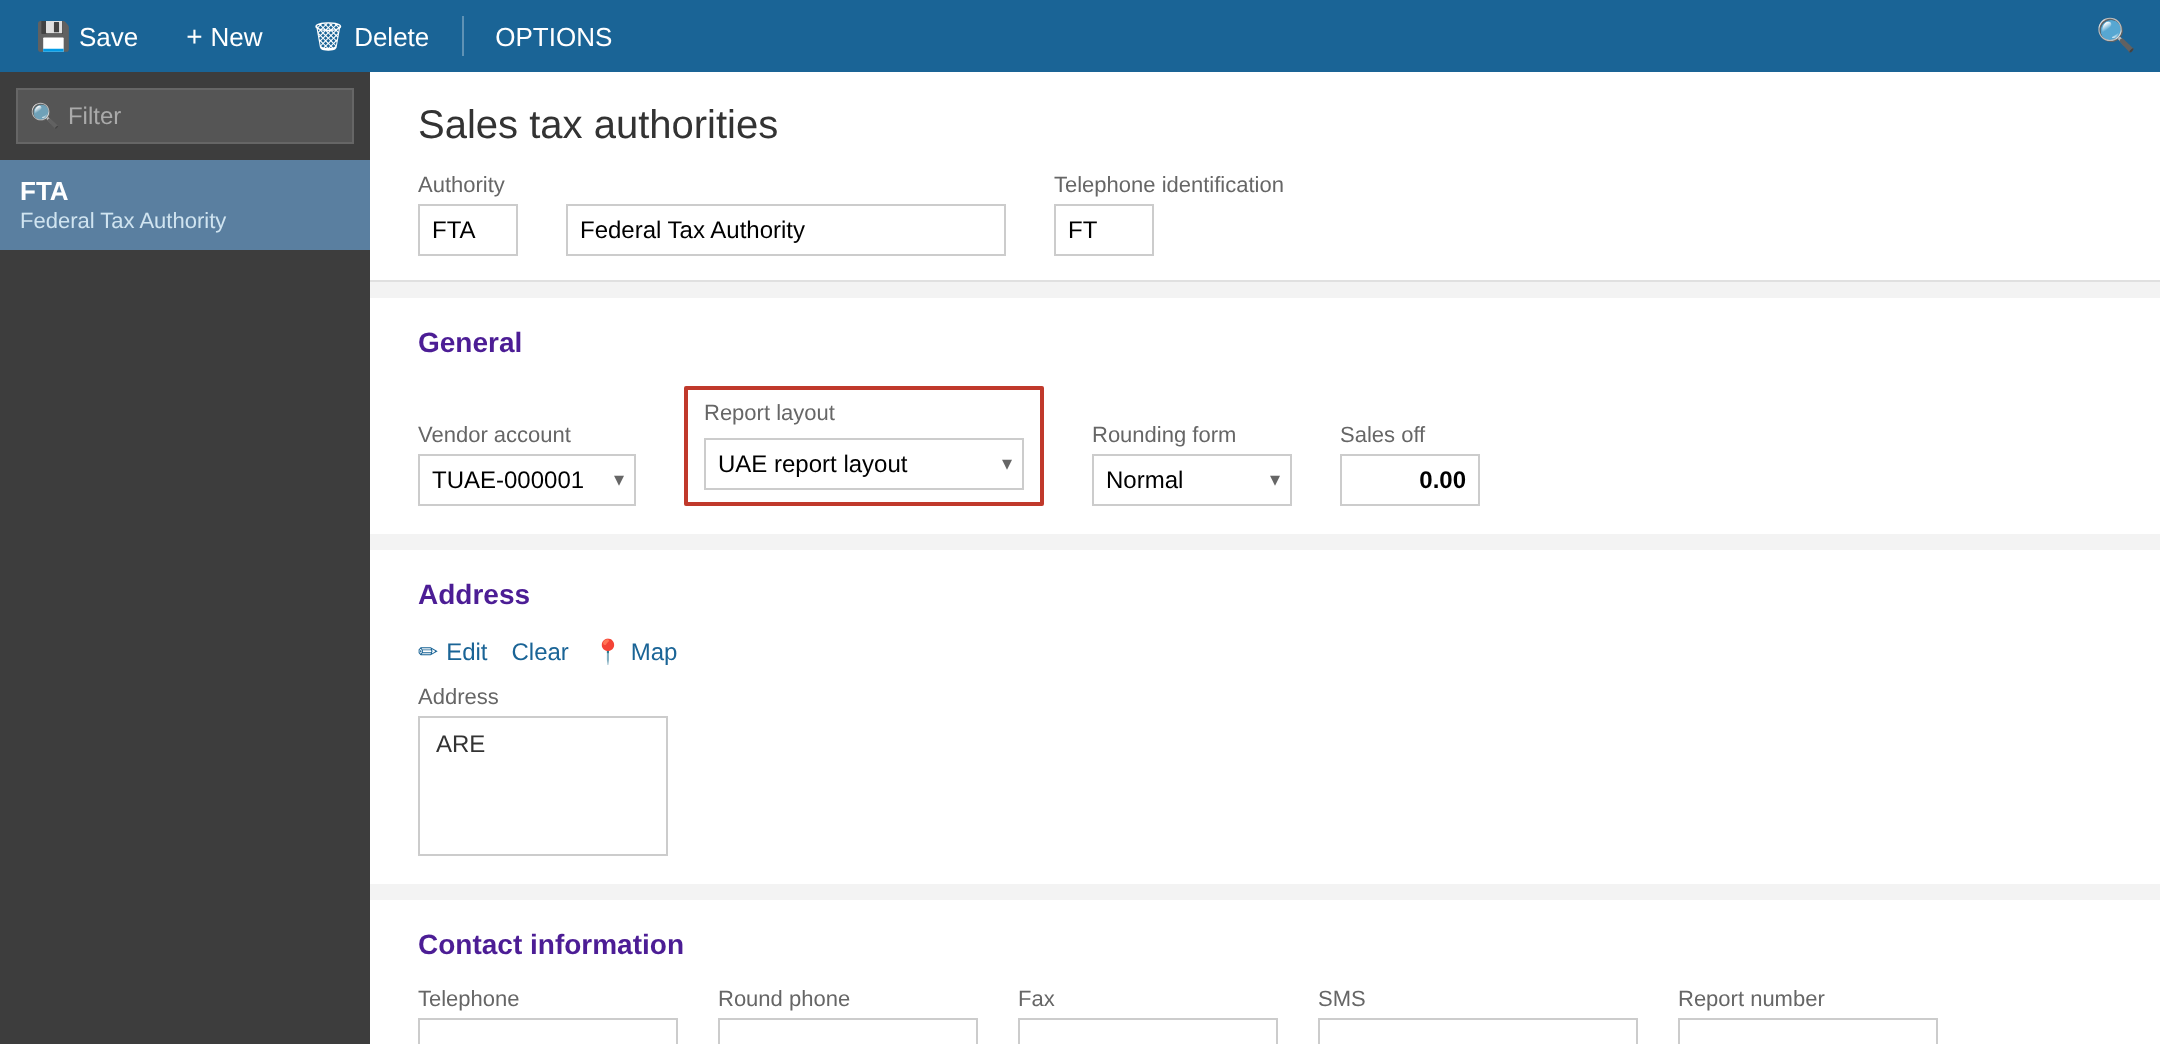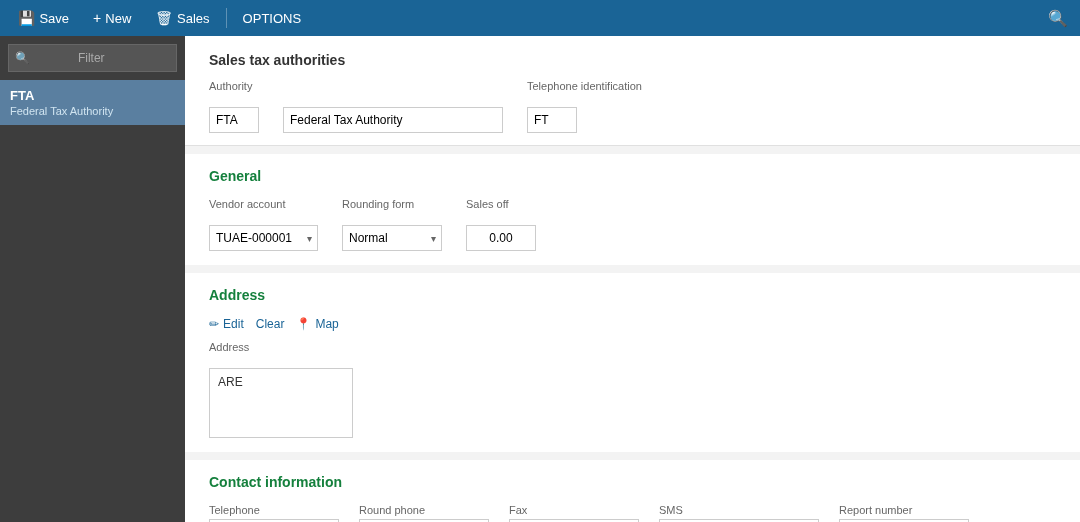--- a/index.html
+++ b/index.html
@@ -72,21 +72,20 @@
       padding: 0 6px;
       gap: 4px;
     }
     .sidebar-filter input {
       background: transparent;
       border: none;
       color: #ccc;
       font-size: 12px;
       outline: none;
       flex: 1;
-      margin-left: 44px;
     }
     .sidebar-filter input::placeholder { color: #aaa; }
     .sidebar-item {
       padding: 8px 10px;
       background: #5a7fa0;
       cursor: pointer;
     }
     .sidebar-item-title {
       color: white;
       font-size: 13px;
@@ -106,36 +105,36 @@
       padding: 0;
     }
 
     
     .page-header {
       background: white;
       padding: 16px 24px 12px 24px;
       border-bottom: 1px solid #e0e0e0;
     }
     .page-title {
-      font-size: 14px;
-      font-weight: 700;
+      font-size: 20px;
+      font-weight: 400;
       color: #333;
       margin-bottom: 12px;
     }
 
     
     .authority-fields {
       display: flex;
       gap: 24px;
       align-items: flex-end;
     }
     .field-group {
       display: flex;
       flex-direction: column;
-      gap: 15px;
+      gap: 3px;
     }
     .field-label {
       font-size: 11px;
       color: #666;
     }
     .field-input {
       border: 1px solid #ccc;
       padding: 4px 6px;
       font-size: 12px;
       height: 26px;
@@ -147,21 +146,21 @@
 
     
     .section {
       background: white;
       margin-top: 8px;
       padding: 14px 24px;
     }
     .section-title {
       font-size: 14px;
       font-weight: 600;
-      color: #15803d;
+      color: #4c1d95;
       margin-bottom: 14px;
     }
 
     
     .fields-row {
       display: flex;
       gap: 24px;
       align-items: flex-end;
       flex-wrap: wrap;
     }
@@ -214,21 +213,21 @@
       font-size: 12px;
       cursor: pointer;
       text-decoration: none;
       background: none;
       border: none;
       padding: 0;
     }
     .address-box {
       border: 1px solid #ccc;
       background: white;
-      width: 144px;
+      width: 125px;
       min-height: 70px;
       padding: 6px 8px;
       font-size: 12px;
     }
 
     
     .contact-fields-row {
       display: flex;
       gap: 20px;
       flex-wrap: wrap;
@@ -258,21 +257,21 @@
   <button class="toolbar-btn">
     <span class="btn-icon">💾</span>
     <span>Save</span>
   </button>
   <button class="toolbar-btn">
     <span class="btn-icon">+</span>
     <span>New</span>
   </button>
   <button class="toolbar-btn">
     <span class="btn-icon">🗑</span>
-    <span>Sales</span>
+    <span>Delete</span>
   </button>
   <div class="toolbar-divider"></div>
   <button class="toolbar-btn">
     <span>OPTIONS</span>
   </button>
   <button class="toolbar-search">
     <span>🔍</span>
   </button>
 </div>
 
@@ -315,35 +314,45 @@
 
         <div class="field-group">
           <span class="field-label">Vendor account</span>
           <div class="select-wrapper">
             <select class="select-input" style="width:109px">
               <option>TUAE-000001</option>
             </select>
           </div>
         </div>
 
+        <div class="report-layout-group">
+          <div class="field-group">
+            <span class="field-label">Report layout</span>
+            <div class="select-wrapper">
+              <select class="select-input" style="width:160px">
+                <option>UAE report layout</option>
+              </select>
+            </div>
+          </div>
+        </div>
 
         <div class="field-group">
           <span class="field-label">Rounding form</span>
           <div class="select-wrapper">
             <select class="select-input" style="width:100px">
               <option>Normal</option>
               <option>Downward</option>
               <option>Upward</option>
             </select>
           </div>
         </div>
 
         <div class="field-group">
           <span class="field-label">Sales off</span>
-          <input class="field-input" style="width: 70px; text-align: center;" type="text" value="0.00">
+          <input class="field-input" style="width: 70px; text-align: right; font-weight: bold;" type="text" value="0.00">
         </div>
 
       </div>
     </div>
 
     <div class="section">
       <div class="section-title">Address</div>
 
       <div class="address-actions">
         <button class="action-link">

